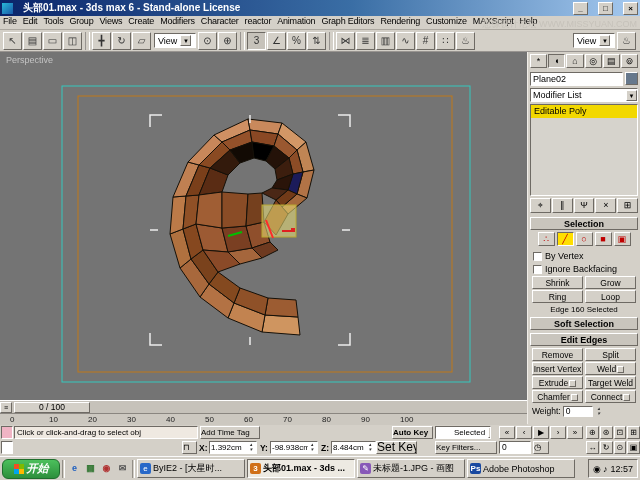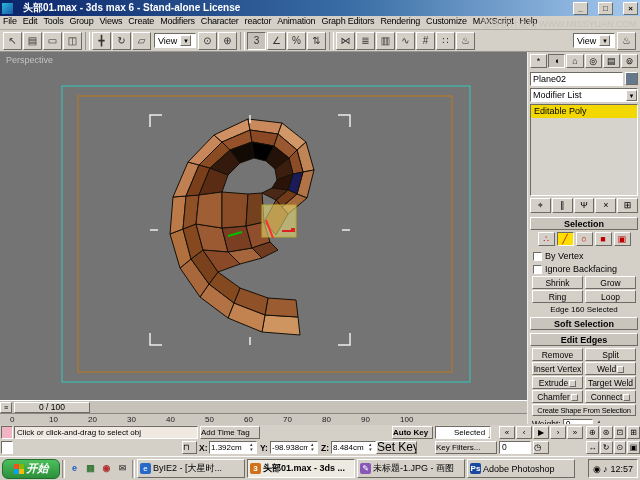--- a/index.html
+++ b/index.html
@@ -308,21 +308,20 @@
       </div>
       <div class="prow">
         <span class="pb out">Extrude<span class="ebox out"></span></span>
         <span class="pb out">Target Weld</span>
       </div>
       <div class="prow">
         <span class="pb out">Chamfer<span class="ebox out"></span></span>
         <span class="pb out">Connect<span class="ebox out"></span></span>
       </div>
     </div>
-  <div id="createshape" class="out">Create Shape From Selection</div>
   <div id="weightrow">
     <span>Weight:</span>
     <span id="weightval" class="in">0</span>
     <span class="spin">
         <i>▴</i>
         <i>▾</i>
       </span>
   </div>
 </div>
 

